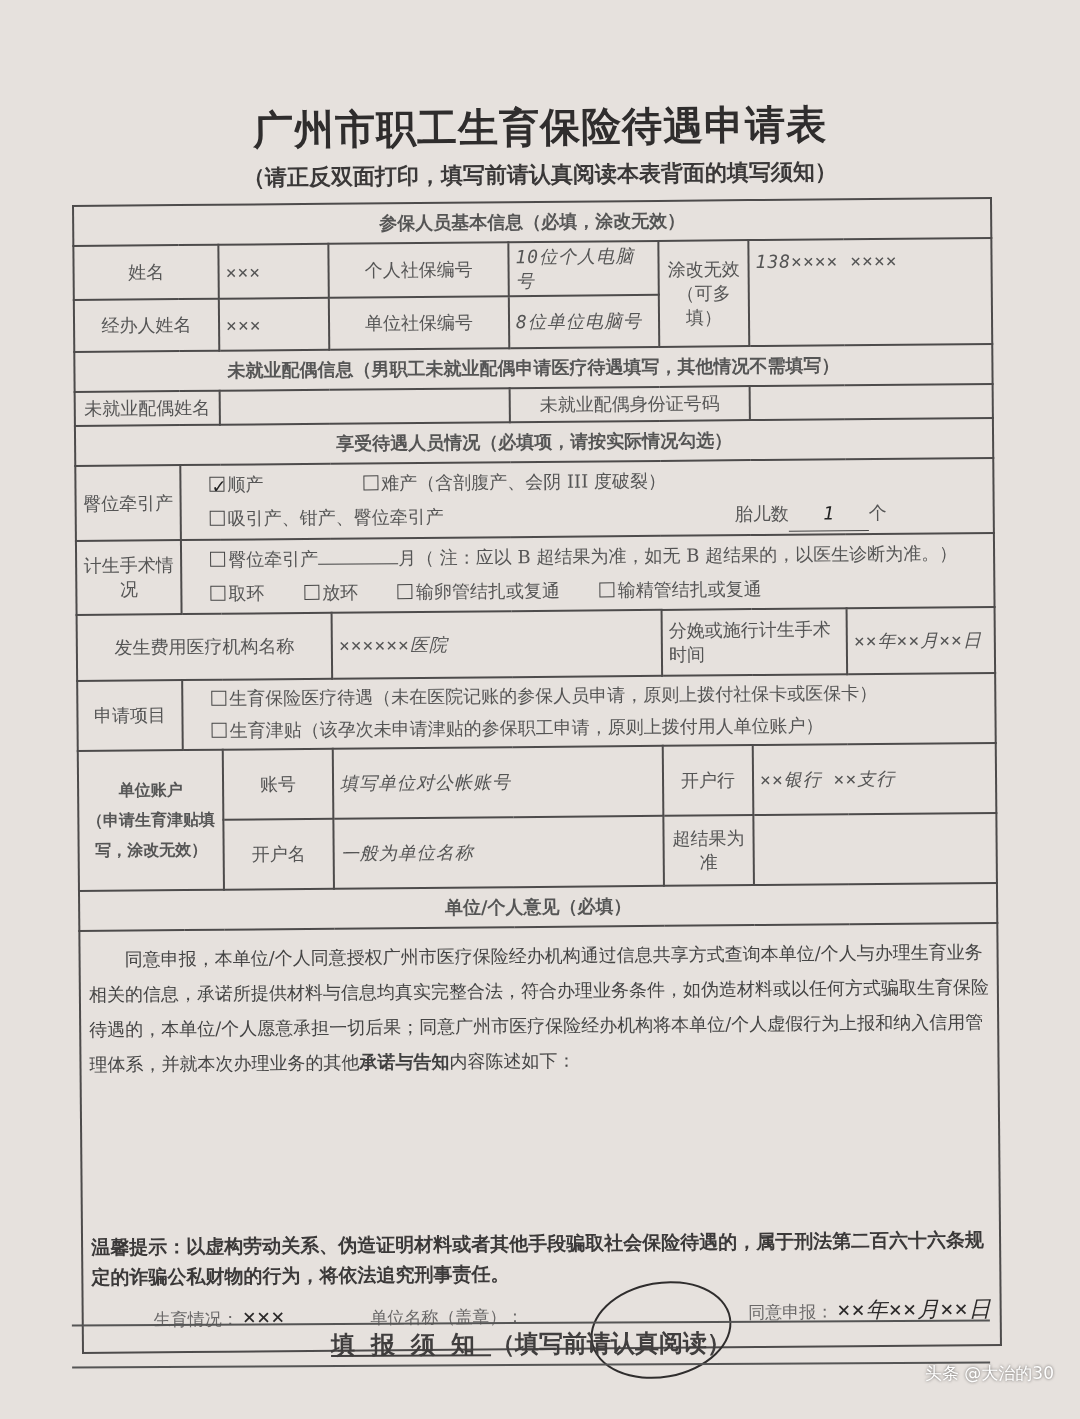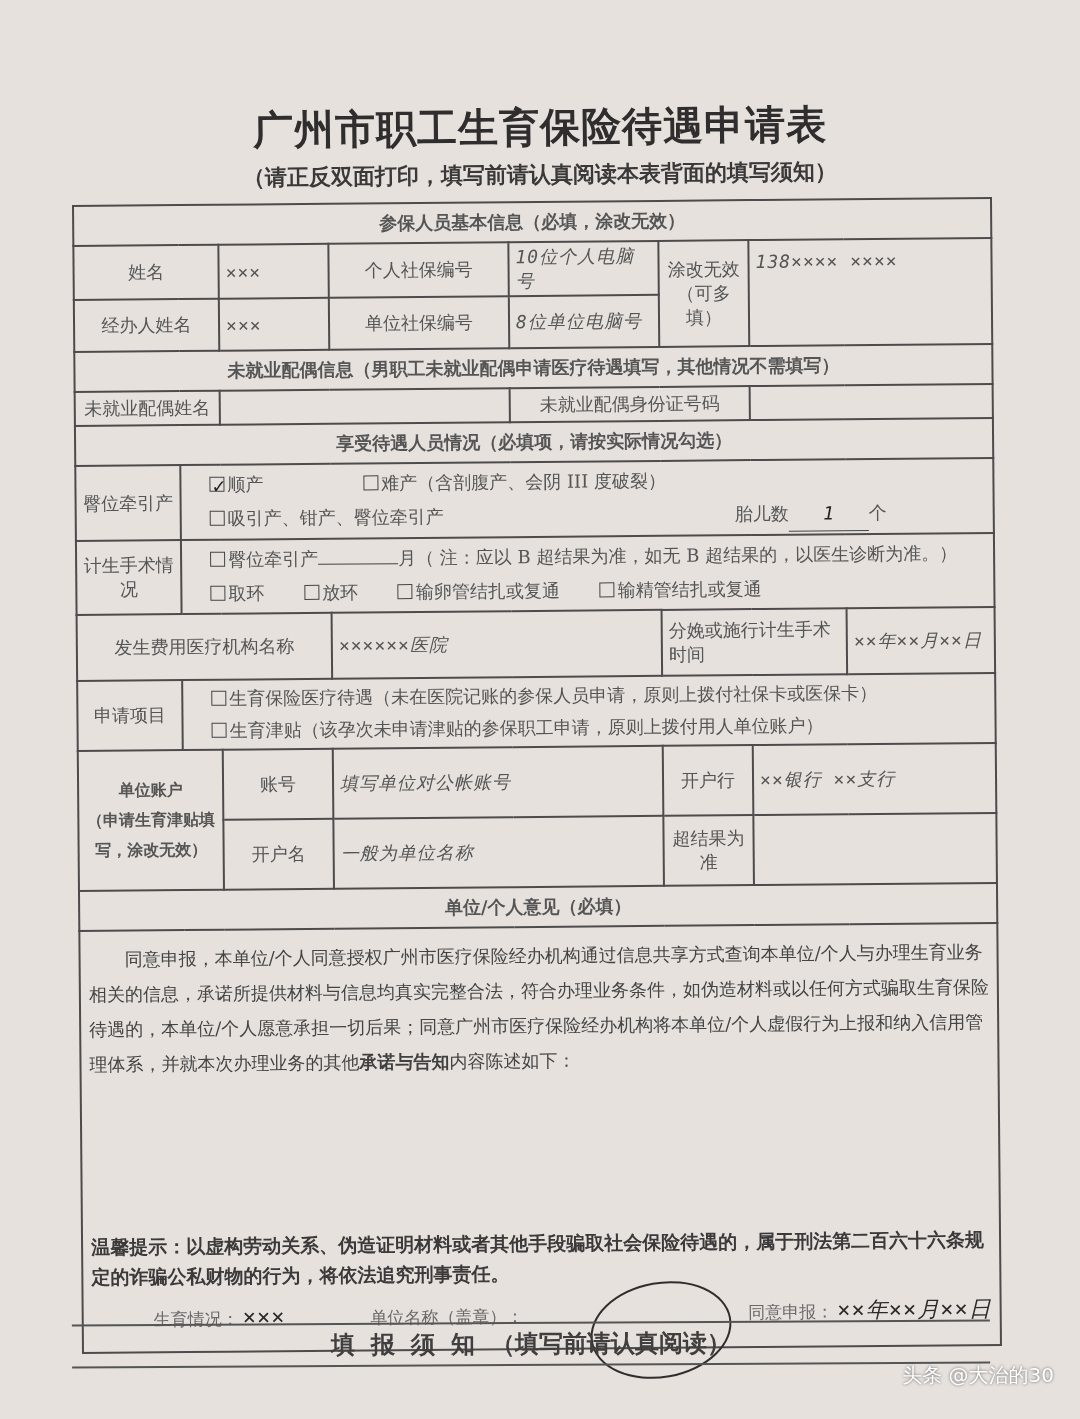--- a/index.html
+++ b/index.html
@@ -52,24 +52,24 @@
   .sign-row .hw { font-size: 22px; padding-left: 4px; }
   .stamp {
     position: absolute; left: 590px; top: 1282px; width: 138px; height: 92px;
     border: 2px solid #2f2d2d; border-radius: 50%; transform: rotate(-10deg);
   }
   .notice {
     position: absolute; left: 72px; top: 1322px; width: 918px; text-align: center;
     font-family: "DejaVu Sans", sans-serif; font-size: 24px; font-weight: bold; color: #403e3e;
     border-top: 2px solid #555; border-bottom: 2px solid #555; padding: 4px 0; transform: rotate(-0.3deg);
   }
-  .notice .spaced { letter-spacing: 16px; }
+  .notice .spaced { letter-spacing: 16px; text-decoration: underline; }
   .watermark {
     position: absolute; right: 26px; top: 1362px; color: #fff; font-family: "DejaVu Sans", sans-serif;
-    font-size: 20px; text-shadow: 0 0 3px rgba(0,0,0,.6);
+    font-size: 17px; text-shadow: 0 0 3px rgba(0,0,0,.6);
   }
 </style>
 </head>
 <body>
 
 <div class="page">
   <div class="title">广州市职工生育保险待遇申请表</div>
   <div class="subtitle">（请正反双面打印，填写前请认真阅读本表背面的填写须知）</div>
 
   <div class="form">

